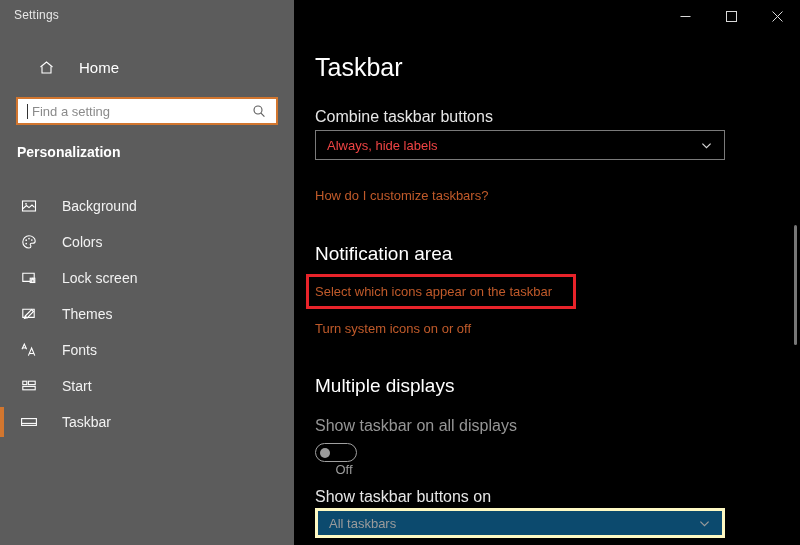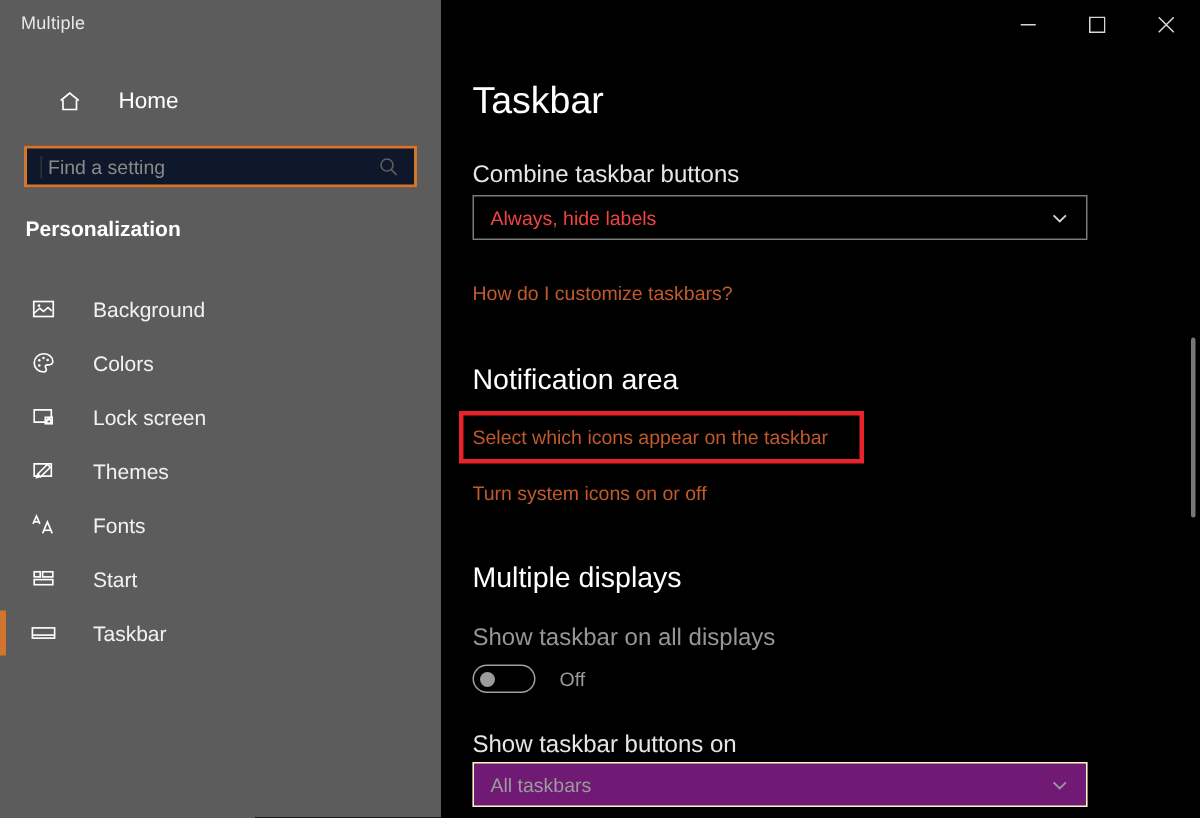--- a/index.html
+++ b/index.html
@@ -107,21 +107,21 @@
     font-size: 15px;
     color: #ffffff;
   }
 
   .searchbox {
     position: absolute;
     left: 16px;
     top: 97px;
     width: 262px;
     height: 28px;
-    background: #0f172a;
+    background: #ffffff;
     border: 2px solid #d2762f;
     box-sizing: border-box;
     display: flex;
     align-items: center;
   }
   .search-caret {
     width: 1px;
     height: 15px;
     background: #333;
     margin-left: 9px;
@@ -225,42 +225,43 @@
     box-sizing: border-box;
     display: flex;
     align-items: center;
     height: 30px;
   }
   .dropdown.enabled {
     background: #000000;
     border: 1px solid #7a7a7a;
   }
   .dropdown.disabled {
-    background: #701a75;
-    border: 1px solid #fef9c3;
+    background: #0c4a6e;
+    border: 3px solid #fef9c3;
   }
   .dropdown .dd-text {
     flex: 1;
     margin-left: 11px;
     font-size: 13px;
     color: #ef4444;
   }
   .dropdown.disabled .dd-text { color: #9b9b9b; }
   .dropdown .dd-chev {
     margin-right: 11px;
     display: flex;
     align-items: center;
     color: #d6d6d6;
   }
   .dropdown.disabled .dd-chev { color: #9b9b9b; }
 
   .toggle-row {
     position: absolute;
     display: flex;
     align-items: center;
+    flex-direction: column;
   }
   .toggle {
     width: 42px;
     height: 19px;
     border: 1px solid #a0a0a0;
     border-radius: 10px;
     box-sizing: border-box;
     position: relative;
     background: transparent;
   }
@@ -462,21 +463,21 @@
       </span>
     </div>
 
     <div class="scrollbar-thumb" style="top:193px; height:120px;"></div>
 
   </div>
 
   <div class="titlebar">
     <div class="titlebar-left"></div>
     <div class="titlebar-right"></div>
-    <div class="app-title">Multiple</div>
+    <div class="app-title">Settings</div>
     <div class="win-btns">
       <div class="win-btn">
         <svg width="11" height="11" viewBox="0 0 11 11" stroke="currentColor" stroke-width="1">
             <path d="M0.5 5.5h10"></path>
           </svg>
       </div>
       <div class="win-btn">
         <svg width="11" height="11" viewBox="0 0 11 11" fill="none" stroke="currentColor" stroke-width="1">
             <rect x="0.5" y="0.5" width="10" height="10"></rect>
           </svg>

